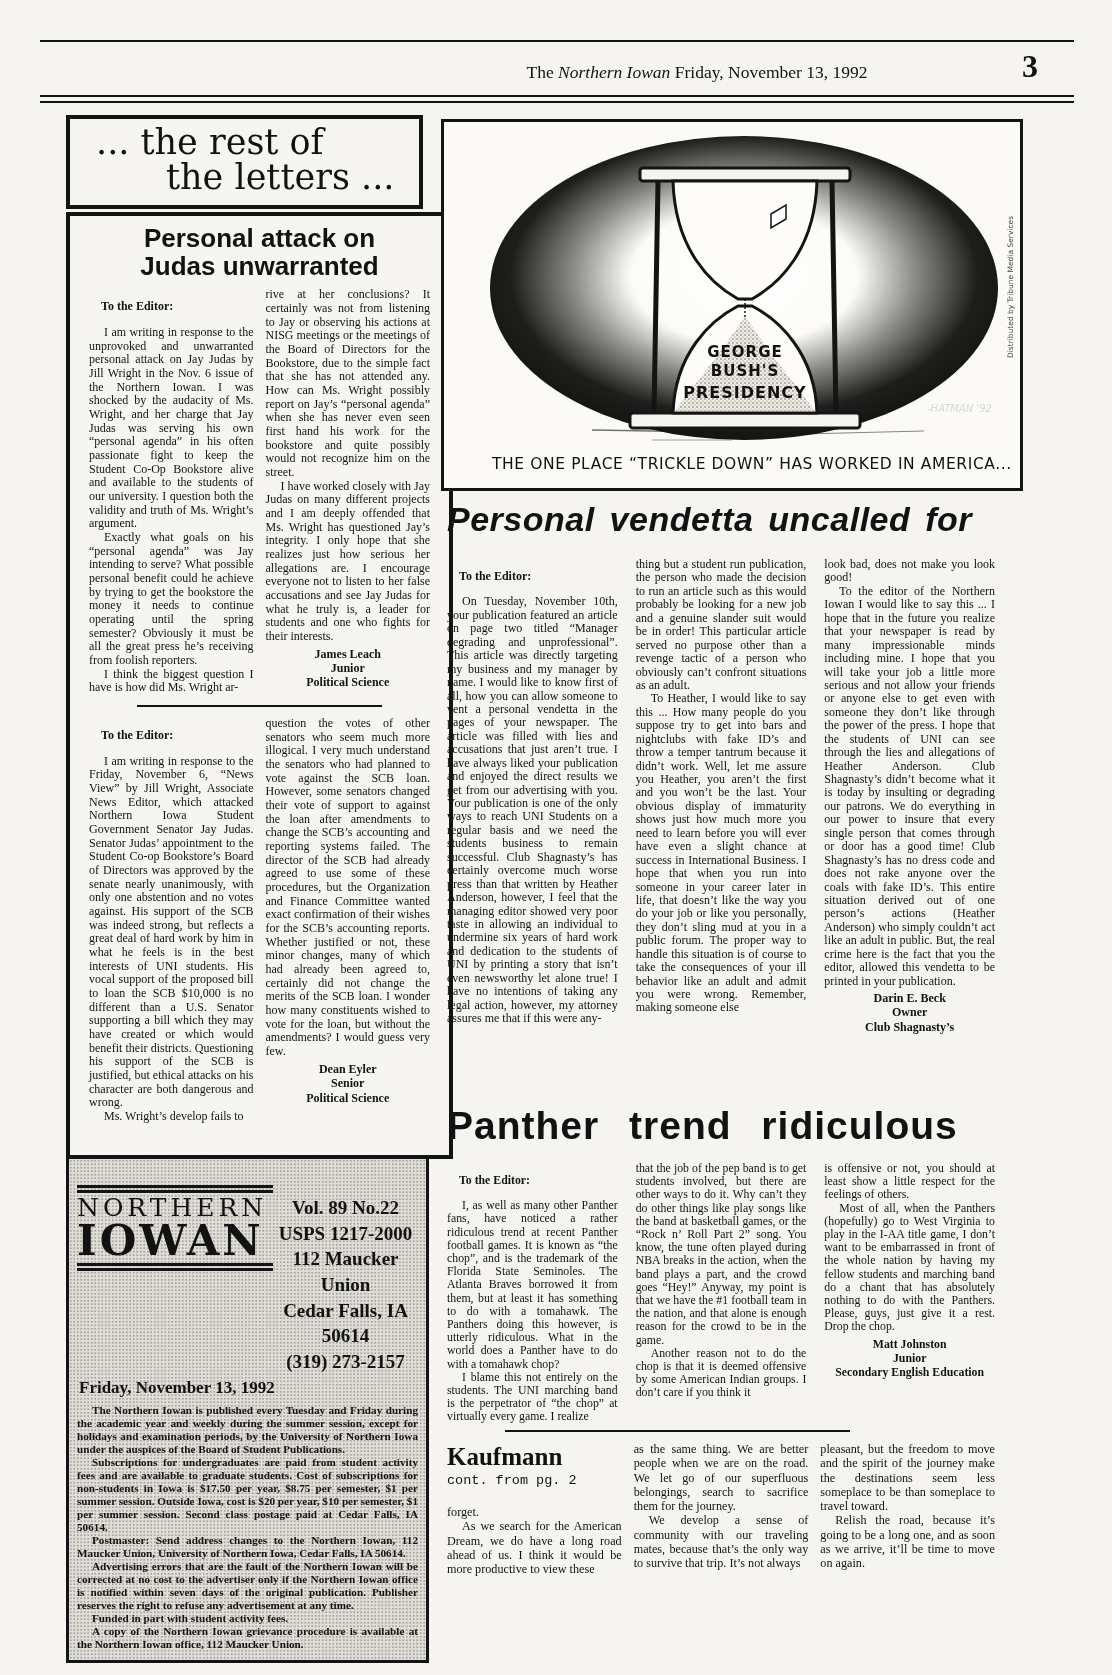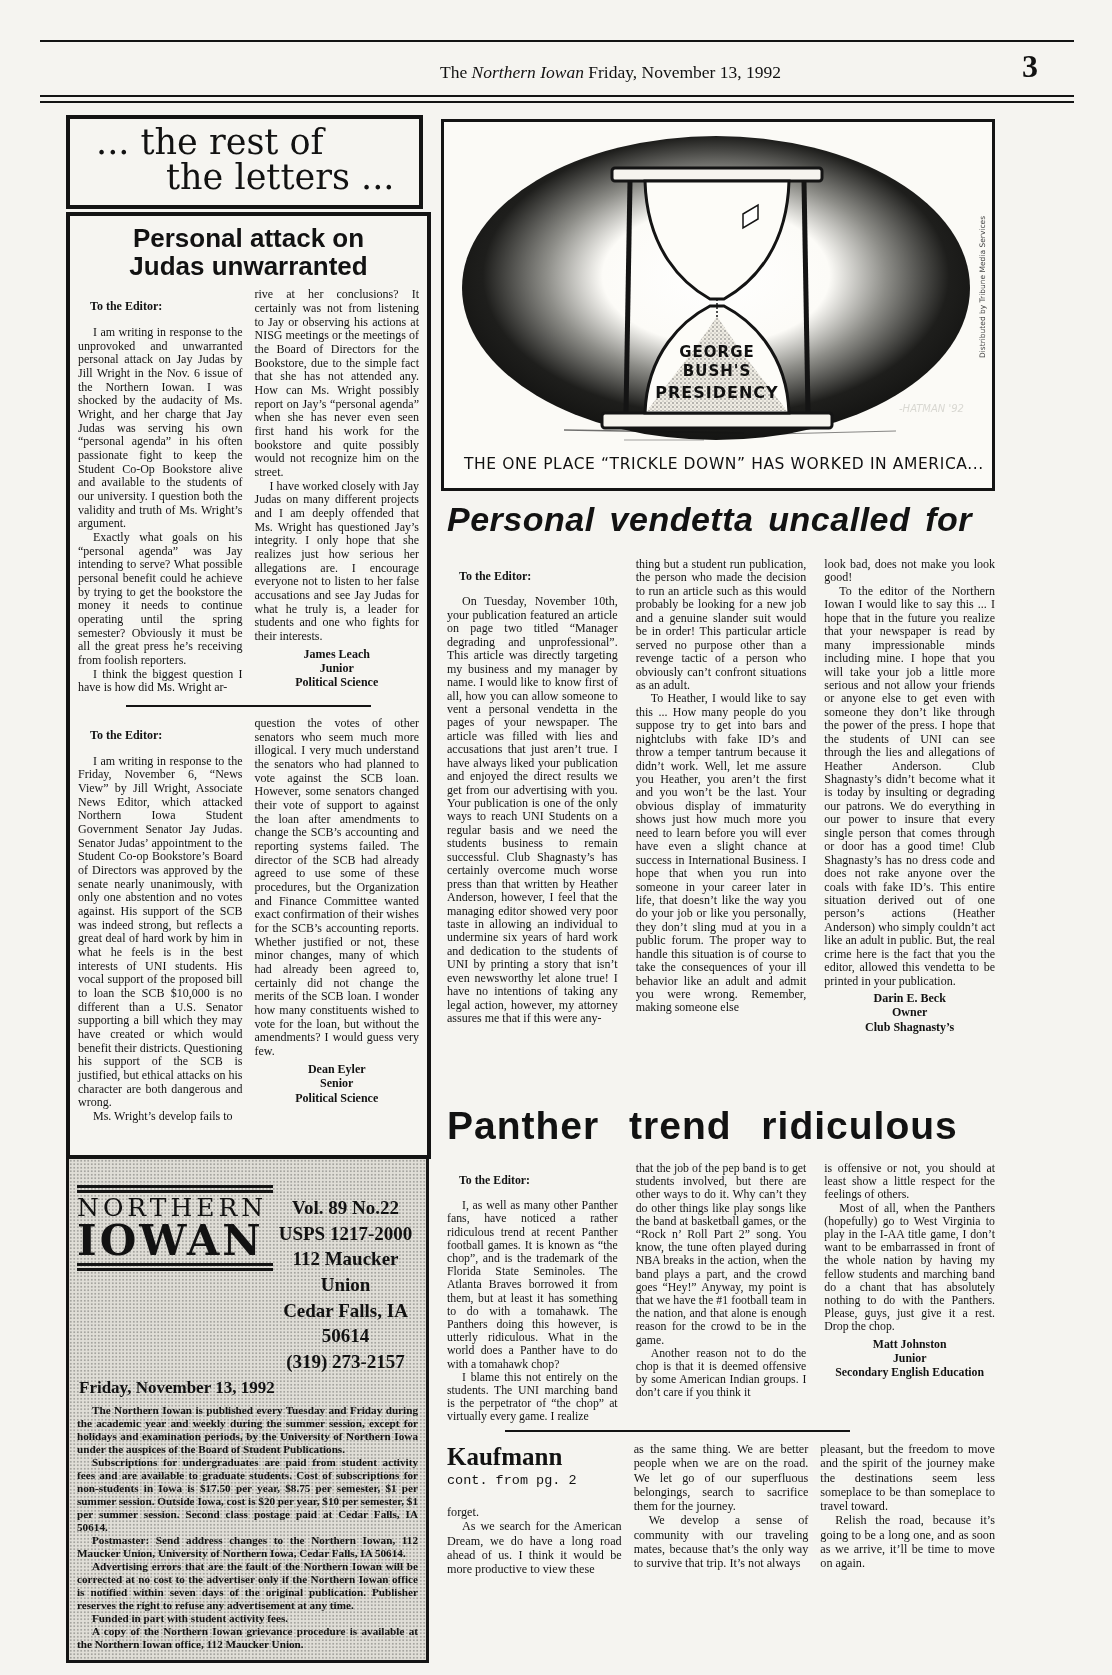--- a/index.html
+++ b/index.html
@@ -3,35 +3,35 @@
 <meta charset="utf-8">
 <style>
   html,body{margin:0;padding:0;background:#b9b7b2;}
   #page{position:relative;width:1112px;height:1675px;margin:0 auto;background:#f5f4f0;
         font-family:"Liberation Serif",serif;color:#121212;overflow:hidden;}
   .abs{position:absolute;}
   .rule{background:#141414;}
 
   
   .hdr-line{left:40px;top:40px;width:1034px;height:2px;}
-  .hdr-text{left:440px;top:62px;width:514px;text-align:left;font-size:17.5px;}
+  .hdr-text{left:440px;top:62px;width:514px;text-align:center;font-size:17.5px;}
   .hdr-text .it{font-style:italic;}
   .page-num{left:1022px;top:48px;font-size:32px;font-weight:bold;}
   .hdr-dbl1{left:40px;top:95px;width:1034px;height:2px;}
   .hdr-dbl2{left:40px;top:101px;width:1034px;height:2px;}
 
   
   .banner{left:66px;top:115px;width:349px;height:86px;border:4px solid #141414;background:#f6f5f1;
           font-family:"DejaVu Serif",serif;}
   .banner .l1{margin:6px 0 0 26px;font-size:35px;line-height:1.0;}
   .banner .l2{margin:0 0 0 96px;font-size:35px;line-height:1.0;}
 
   
   .letters-box{left:66px;top:212px;width:341px;height:927px;border:4px solid #141414;background:#f6f5f1;
-               padding:6px 8px;overflow:hidden;}
+               padding:6px 19px;overflow:hidden;}
   .attack-h{font-family:"Liberation Sans",sans-serif;font-weight:bold;font-size:26px;line-height:1.08;
             text-align:center;margin:2px 0 8px 0;}
   .twocol{display:grid;grid-template-columns:1fr 1fr;column-gap:12px;
           font-size:12px;line-height:1.14;text-align:justify;}
   .plist p.para{margin:0;text-indent:15px;}
   .plist.cont > p.para:first-child{text-indent:0;}
   .salut{margin:12px;font-weight:bold;}
   .sig{margin-top:3px;text-align:center;font-weight:bold;}
   .sig p{margin:0;line-height:1.2;}
   .sep{width:72%;height:2px;background:#141414;margin:10px auto 10px auto;}
@@ -46,21 +46,21 @@
   .logo{width:196px;}
   .logo-rule{height:3px;background:#141414;margin:2px 0;}
   .logo-n{font-family:"DejaVu Serif",serif;font-size:25px;letter-spacing:4px;line-height:1.0;margin:1px 0;}
   .logo-i{font-family:"DejaVu Serif",serif;font-weight:bold;font-size:42px;letter-spacing:3px;line-height:0.95;margin:0;}
   .mast-info{flex:1;text-align:center;font-weight:bold;font-size:19px;line-height:1.35;padding-top:12px;}
   .mast-date{font-weight:bold;font-size:17px;margin:4px 0 6px 2px;}
   .mast-paras{font-weight:bold;font-size:11.2px;line-height:1.16;text-align:justify;}
   .mast-paras p.para{margin:0;text-indent:15px;}
 
   
-  .cartoon{left:441px;top:119px;width:548px;height:366px;border:3px solid #141414;background:#fbfaf6;}
+  .cartoon{left:441px;top:119px;width:548px;height:366px;border:3px solid #141414;background:#fbfaf6;padding-left:28px;}
   .sand-t{font-family:"DejaVu Sans",sans-serif;font-weight:bold;letter-spacing:1px;fill:#111;}
   .cap-t{font-family:"DejaVu Sans",sans-serif;font-size:15.5px;letter-spacing:0.6px;fill:#111;}
   .sig-t{font-family:"DejaVu Sans",sans-serif;font-size:10px;fill:#d9d8d2;font-style:italic;}
   .credit-t{font-family:"DejaVu Sans",sans-serif;font-size:7.5px;fill:#444;}
 
   
   .vend-h{left:447px;top:500px;width:548px;font-family:"Liberation Sans",sans-serif;
           font-weight:bold;font-style:italic;font-size:34px;letter-spacing:0.5px;word-spacing:5px;}
   .vend-cols{left:447px;top:558px;width:548px;height:548px;display:grid;grid-template-columns:1fr 1fr 1fr;
              column-gap:18px;font-size:12px;line-height:1.12;text-align:justify;overflow:hidden;}

